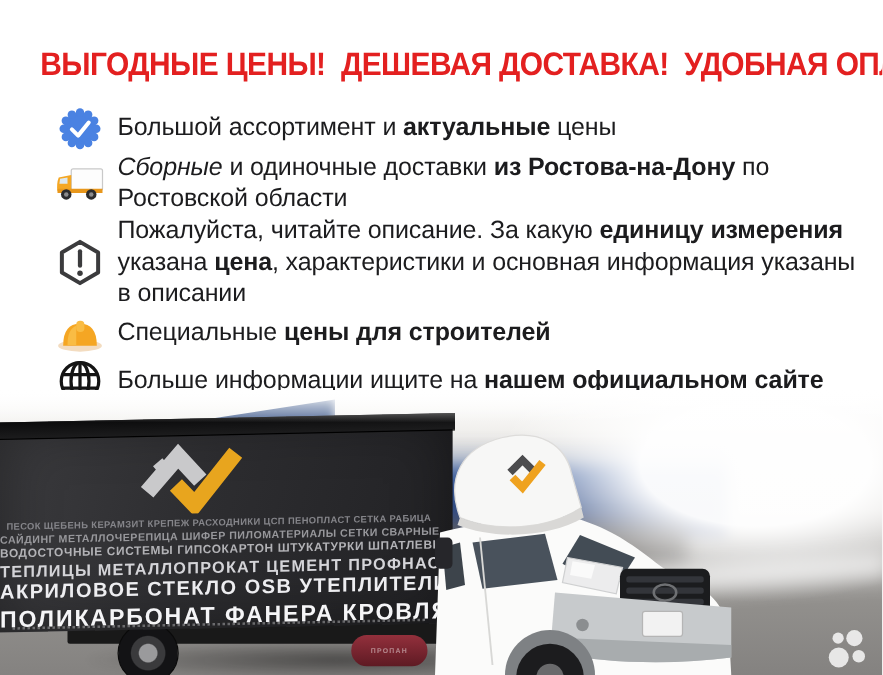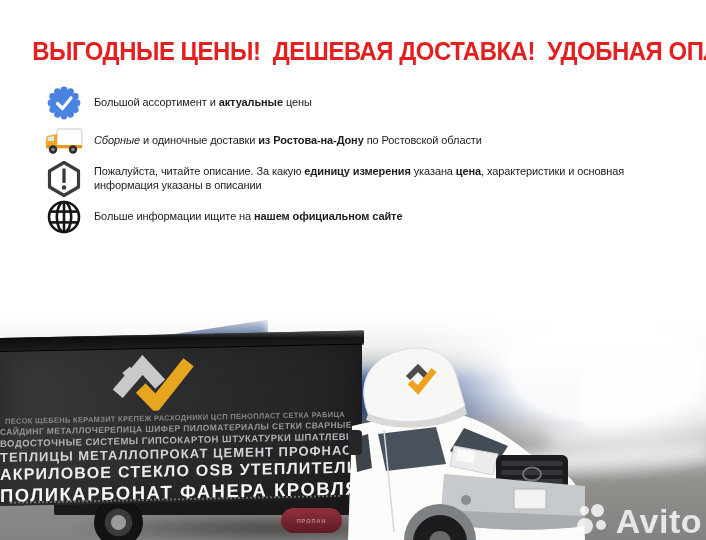--- a/index.html
+++ b/index.html
@@ -8,21 +8,21 @@
 
   
   .headline{position:absolute;top:36px;left:0;right:0;text-align:center;}
   .headline span{display:inline-block;transform:scaleX(.92);transform-origin:center;
     color:#e32020;font-weight:bold;font-size:26px;letter-spacing:-.5px;white-space:pre;}
 
   
   .bullets{position:absolute;top:84px;left:44px;right:18px;}
   .row{display:flex;align-items:center;min-height:36px;margin:0;}
   .icon{width:40px;height:38px;flex:0 0 40px;display:flex;align-items:center;justify-content:center;}
-  .txt{margin:0 0 0 10px;font-size:11px;line-height:1.26;color:#1c1c1e;letter-spacing:-.1px;}
+  .txt{margin:0 0 0 10px;font-size:20px;line-height:1.26;color:#1c1c1e;letter-spacing:-.1px;}
   .txt span.b{font-weight:bold;}
   .txt span.i{font-style:italic;}
 
   
   .photo{position:absolute;left:0;top:312px;width:706px;height:228px;overflow:hidden;
     background:linear-gradient(180deg,#ffffff 0px,#f4f3f1 26px,#e4e2df 55px,#d8d6d3 96px,
                #b3b1ae 120px,#a3a19e 132px,#918f8c 172px,#848280 228px);}
   .photo-fadetop{position:absolute;left:0;top:0;width:100%;height:26px;
     background:linear-gradient(180deg,#fff,rgba(255,255,255,0));}
   .bldg-roof{position:absolute;left:28px;top:4px;width:240px;height:46px;background:#2d4c82;
@@ -135,20 +135,31 @@
         <svg width="38" height="40" viewBox="0 0 38 40">
           <polygon points="19,3.5 33.5,12 33.5,28 19,36.5 4.5,28 4.5,12" fill="none" stroke="#3b3b3d" stroke-width="3.2" stroke-linejoin="round"></polygon>
           <line x1="19" y1="11" x2="19" y2="22.5" stroke="#3b3b3d" stroke-width="3.4" stroke-linecap="round"></line>
           <circle cx="19" cy="28.5" r="2.2" fill="#3b3b3d"></circle>
         </svg>
       </span>
       <p class="txt"><span>Пожалуйста, читайте описание. За какую </span><span class="b">единицу измерения</span><span> указана </span><span class="b">цена</span><span>, характеристики и основная информация указаны в описании</span></p>
     </div>
 
 
+    <div class="row">
+      <span class="icon">
+        <svg width="40" height="32" viewBox="0 0 40 32">
+          <ellipse cx="20" cy="25.5" rx="17.5" ry="4.8" fill="#f3dcc0"></ellipse>
+          <path d="M6.5,25.5 Q6.5,8 20,8 Q33.5,8 33.5,25.5 Z" fill="#f5a623"></path>
+          <path d="M10,25 Q10,12 17,9.5 L17,25 Z" fill="#f9bc44"></path>
+          <rect x="17" y="5.5" width="6.5" height="9" rx="3" fill="#f9bc44"></rect>
+        </svg>
+      </span>
+      <p class="txt"><span>Специальные </span><span class="b">цены для строителей</span></p>
+    </div>
 
     <div class="row">
       <span class="icon">
         <svg width="36" height="36" viewBox="0 0 36 36">
           <g fill="none" stroke="#141414" stroke-width="2.6">
             <circle cx="18" cy="18" r="15"></circle>
             <ellipse cx="18" cy="18" rx="7.2" ry="15"></ellipse>
             <line x1="18" y1="3" x2="18" y2="33"></line>
             <line x1="4" y1="12.6" x2="32" y2="12.6"></line>
             <line x1="4" y1="23.4" x2="32" y2="23.4"></line>
@@ -231,18 +242,17 @@
       <circle cx="102" cy="208" r="11" fill="#6a6a6c"></circle>
     </svg>
 
     <div class="watermark">
       <span class="wm-dots">
         <i class="wm-d1"></i>
           <i class="wm-d2"></i>
           <i class="wm-d3"></i>
           <i class="wm-d4"></i>
       </span>
-      <span class="wm-text">Avito</span>
     </div>
 
     <div class="photo-fadetop"></div>
   </div>
 </div>
 
 </body></html>

